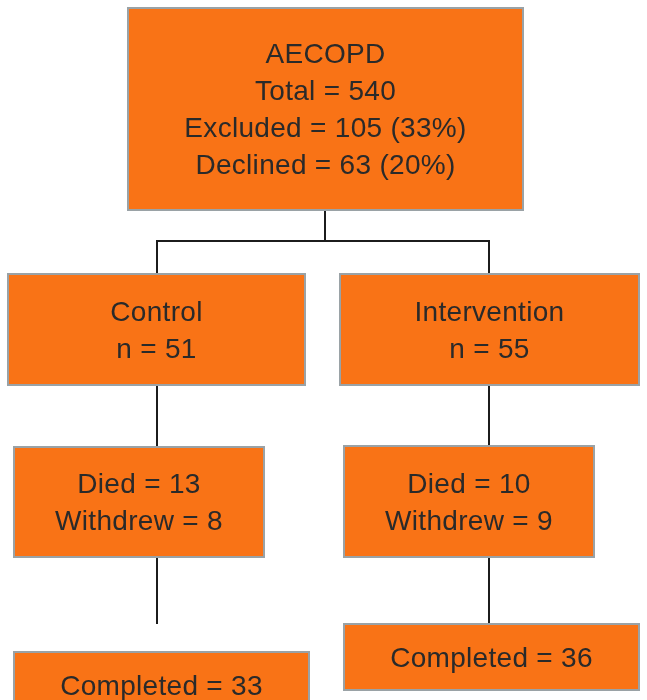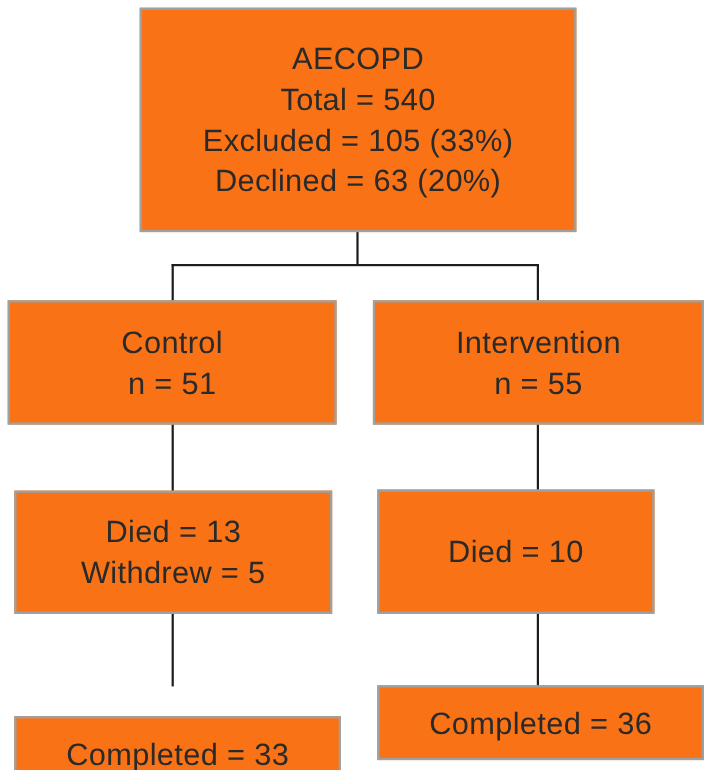--- a/index.html
+++ b/index.html
@@ -35,21 +35,21 @@
     white-space: nowrap;
   }
   .conn {
     position: absolute;
     background: #1c1c1c;
   }
   
   #box-aecopd            { left: 127px; top: 7px;   width: 397px; height: 204px; }
   #box-control           { left: 7px;   top: 273px; width: 299px; height: 113px; text-align: right; }
   #box-intervention      { left: 339px; top: 273px; width: 301px; height: 113px; }
-  #box-control-attrition { left: 13px;  top: 446px; width: 289px; height: 112px; }
+  #box-control-attrition { left: 13px;  top: 446px; width: 252px; height: 112px; }
   #box-intervention-attrition { left: 343px; top: 445px; width: 252px; height: 113px; }
   #box-control-completed { left: 13px;  top: 623px; width: 297px; height: 68px; margin-top: 28px; }
   #box-intervention-completed { left: 343px; top: 623px; width: 297px; height: 68px; }
 
   #conn-top-stem     { left: 324px; top: 210px; width: 2px;   height: 31px; }
   #conn-branch-bar   { left: 156px; top: 240px; width: 334px; height: 2px; }
   #conn-left-drop    { left: 156px; top: 240px; width: 2px;   height: 34px; }
   #conn-right-drop   { left: 488px; top: 240px; width: 2px;   height: 34px; }
   #conn-left-mid     { left: 156px; top: 385px; width: 2px;   height: 62px; }
   #conn-right-mid    { left: 488px; top: 385px; width: 2px;   height: 61px; }
@@ -82,25 +82,26 @@
     <span>n = 51</span>
   </div>
 
   <div class="box" id="box-intervention">
     <span>Intervention</span>
     <span>n = 55</span>
   </div>
 
   <div class="box" id="box-control-attrition">
     <span>Died = 13</span>
-    <span>Withdrew = 5</span>
+    <span>Withdrew = 8</span>
   </div>
 
   <div class="box" id="box-intervention-attrition">
     <span>Died = 10</span>
+    <span>Withdrew = 9</span>
   </div>
 
   <div class="box" id="box-control-completed">
     <span>Completed = 33</span>
   </div>
 
   <div class="box" id="box-intervention-completed">
     <span>Completed = 36</span>
   </div>
 

